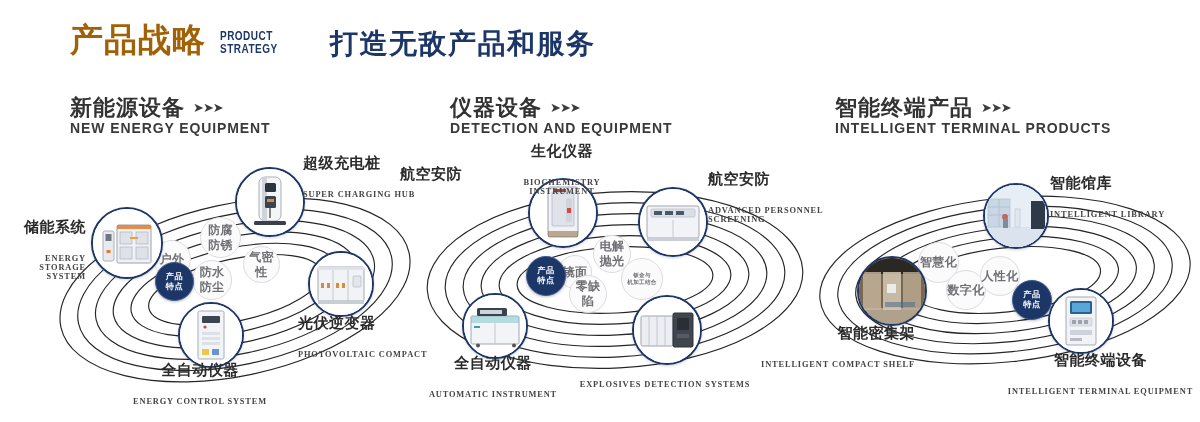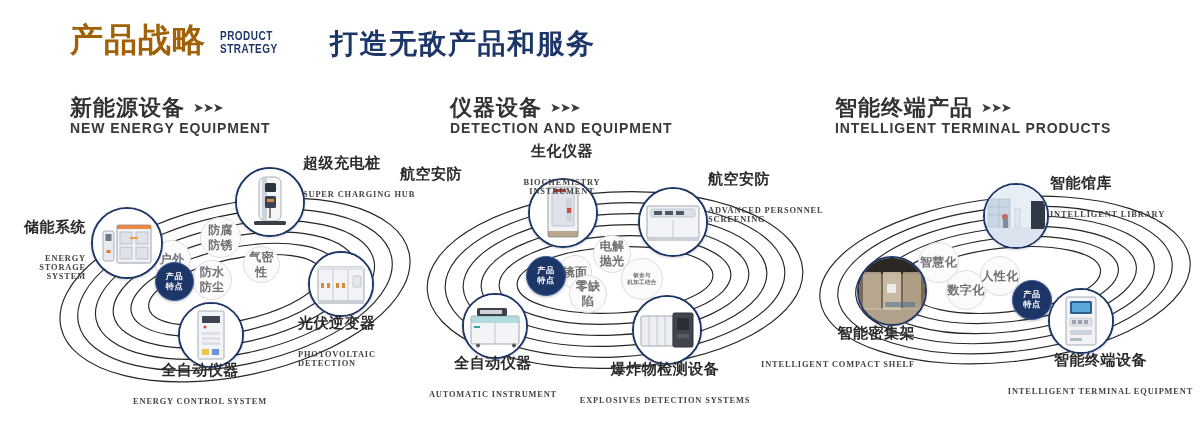--- a/index.html
+++ b/index.html
@@ -206,21 +206,21 @@
           <rect x="13" y="22" width="3" height="5" fill="#d98b3c"></rect>
           <rect x="22" y="22" width="3" height="5" fill="#d98b3c"></rect>
           <rect x="28" y="22" width="3" height="5" fill="#d98b3c"></rect>
           <rect x="39" y="15" width="8" height="11" rx="1" fill="#e3e6eb" stroke="#b3b9c4" stroke-width=".7"></rect>
           <rect x="4" y="40" width="46" height="3" fill="#c9ced6"></rect>
         </svg>
       </div>
     </div>
     <div class="cap" style="left:253px;top:160px;width:130px;">
       <div class="cn">光伏逆变器</div>
-      <div class="en">PHOTOVOLTAIC DETECTION</div>
+      <div class="en">PHOTOVOLTAIC COMPACT</div>
     </div>
 
     <div class="node" style="left:133px;top:147px;width:62px;height:62px;">
       <div class="dev">
         <svg width="40" height="54" viewBox="0 0 40 54">
           <rect x="7" y="3" width="26" height="48" rx="1.5" fill="#f3f4f7" stroke="#a6acb7" stroke-width="1"></rect>
           <rect x="11" y="8" width="18" height="7" rx="1" fill="#3c444f"></rect>
           <circle cx="14" cy="19" r="1.6" fill="#d24b3a"></circle>
           <rect x="11" y="24" width="18" height="3" fill="#dde1e7"></rect>
           <rect x="11" y="29" width="18" height="3" fill="#dde1e7"></rect>
@@ -335,21 +335,20 @@
           <line x1="11" y1="8" x2="11" y2="38" stroke="#b9bfc9" stroke-width=".8"></line>
           <line x1="19" y1="8" x2="19" y2="38" stroke="#b9bfc9" stroke-width=".8"></line>
           <line x1="27" y1="8" x2="27" y2="38" stroke="#b9bfc9" stroke-width=".8"></line>
           <rect x="35" y="5" width="20" height="34" rx="1.5" fill="#41464e" stroke="#2e333a" stroke-width="1"></rect>
           <rect x="39" y="10" width="12" height="12" rx="1" fill="#2a2e35"></rect>
           <rect x="39" y="26" width="12" height="4" fill="#565c66"></rect>
         </svg>
       </div>
     </div>
     <div class="cap c" style="left:150px;top:206px;width:190px;">
-      <div class="cn">爆炸物检测设备</div>
       <div class="en">EXPLOSIVES DETECTION SYSTEMS</div>
     </div>
   </div>
 
   <div class="cluster" style="left:800px;top:160px;width:400px;height:250px;">
 
     <svg class="rings" width="400" height="250" viewBox="0 0 400 250">
       <g transform="translate(205,120) rotate(-6)" fill="none" stroke="#262626" stroke-width="1.15">
         <ellipse rx="186" ry="82"></ellipse>
         <ellipse rx="168" ry="72"></ellipse>

